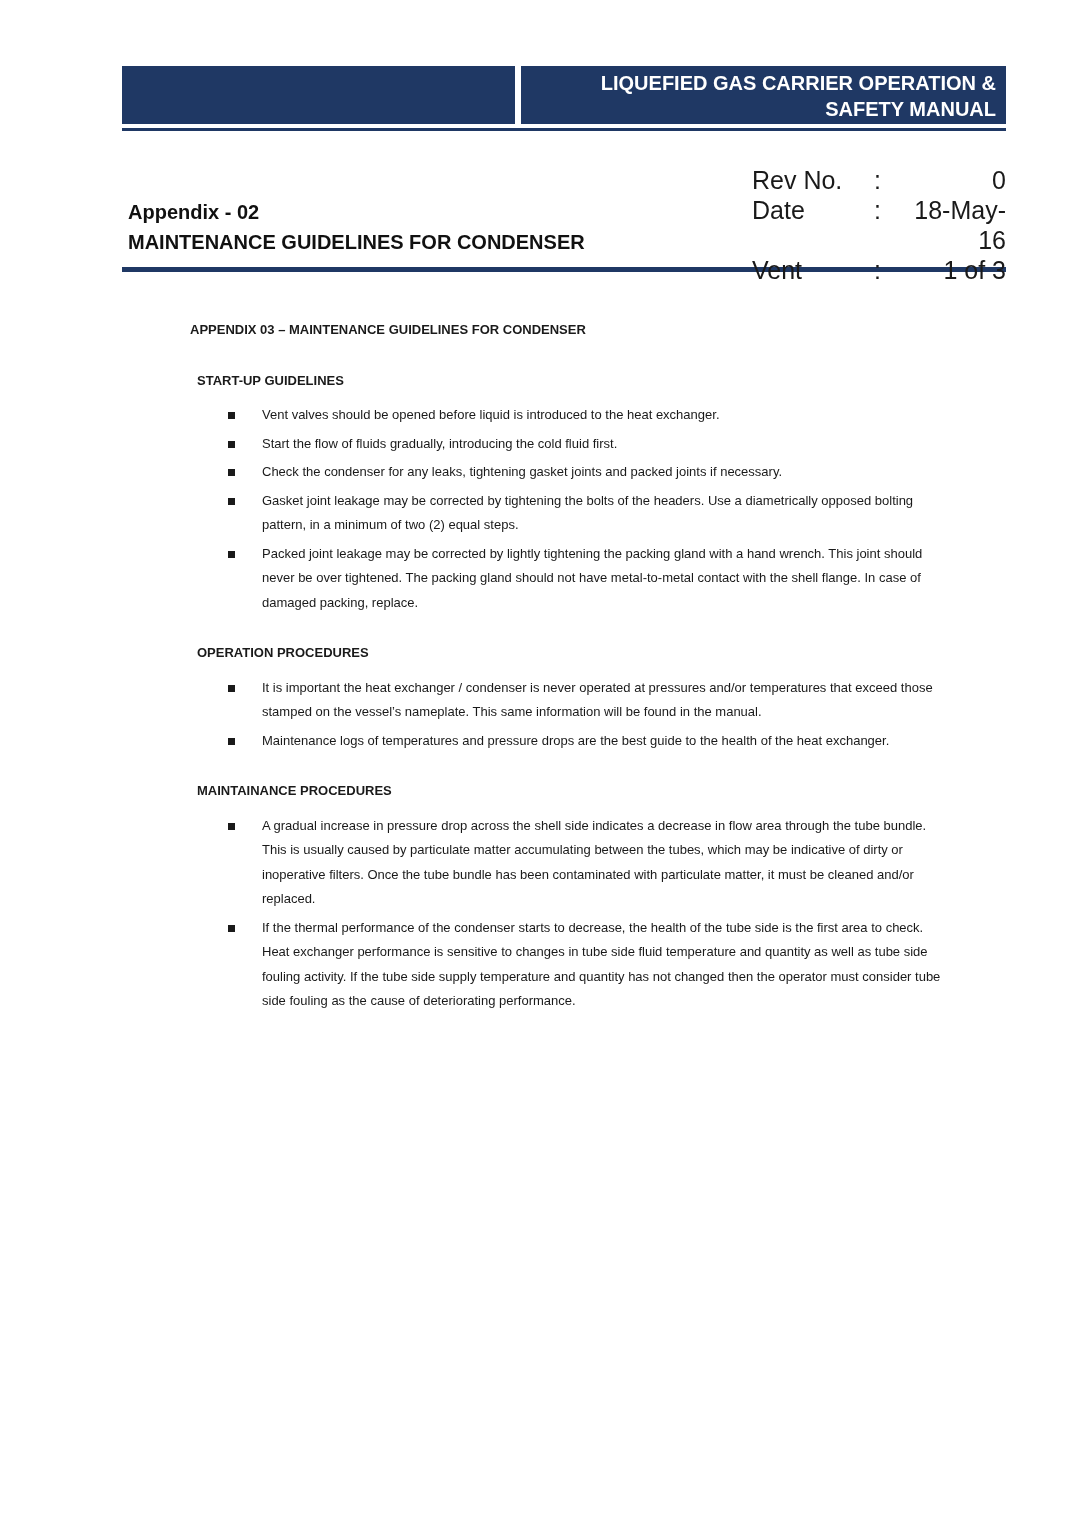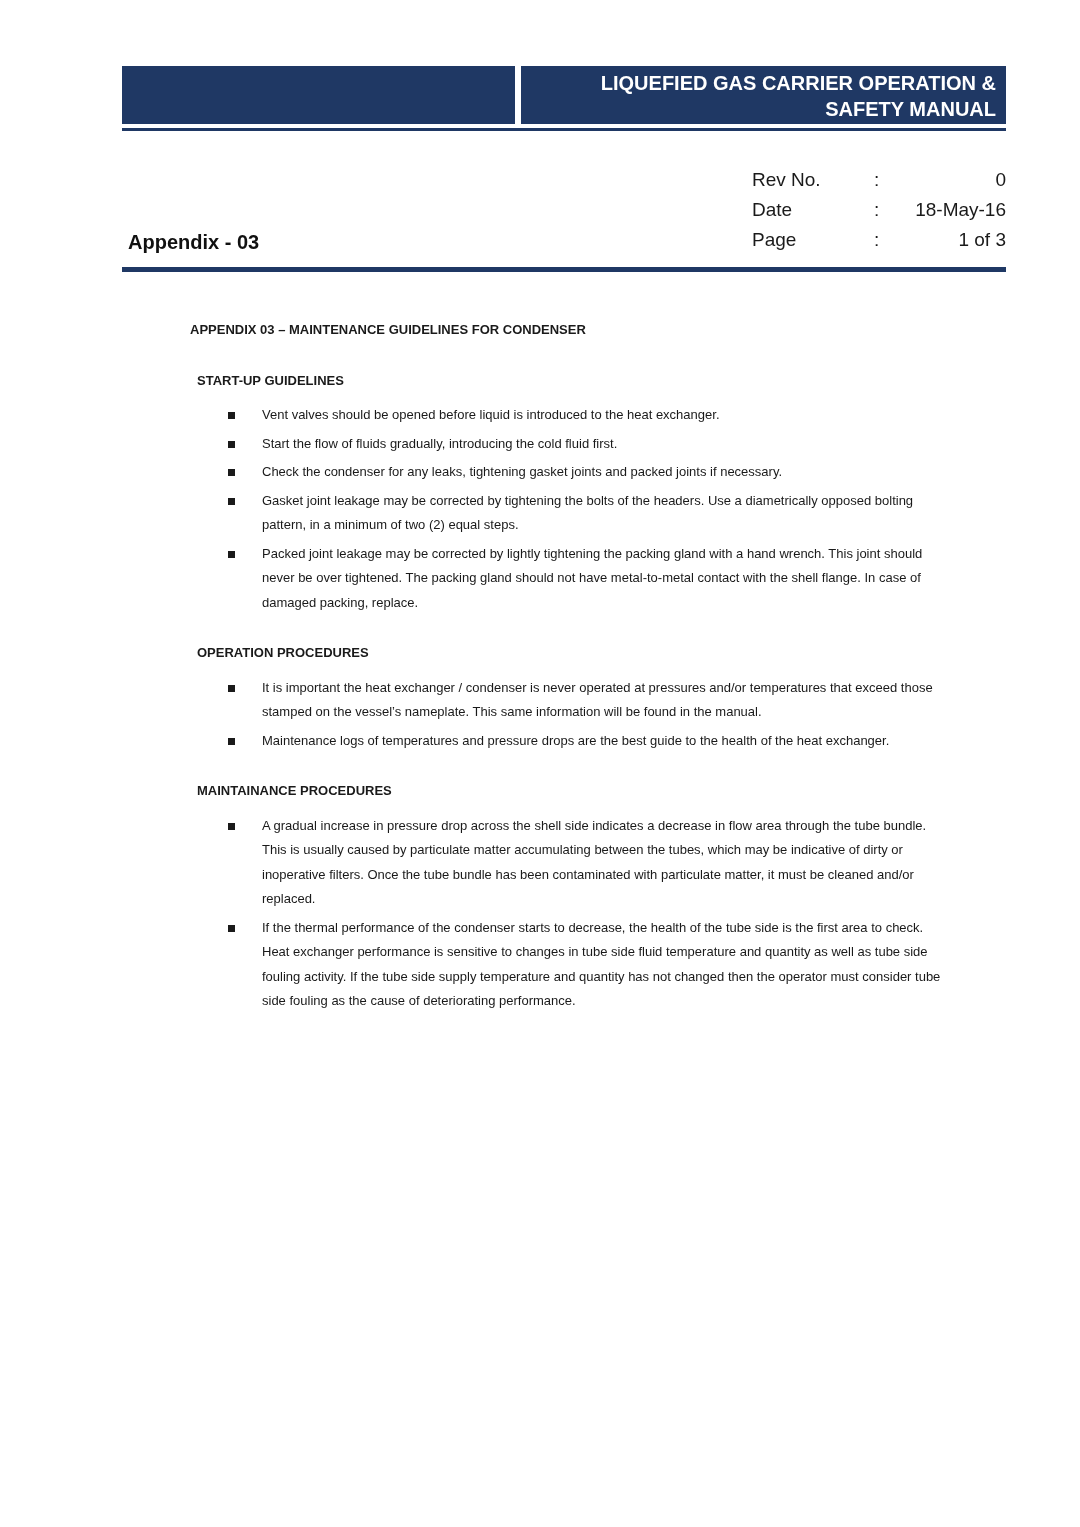--- a/index.html
+++ b/index.html
@@ -56,21 +56,21 @@
     font-weight: bold;
     font-size: 20px;
     line-height: 30px;
     color: #111111;
   }
   .info-table {
     position: absolute;
     right: 0;
     top: 0;
     width: 254px;
-    font-size: 19px;
+    font-size: 25px;
   }
   .info-row { display: flex; line-height: 30px; }
   .info-lbl { width: 122px; }
   .info-sep { width: 26px; }
   .info-val { flex: 1; text-align: right; }
 
   .thick-rule {
     margin: 10px 74px 0 122px;
     height: 5px;
     background: #1f3864;
@@ -170,35 +170,36 @@
     <div class="banner-gap"></div>
     <div class="banner-right">
       <div>LIQUEFIED GAS CARRIER OPERATION &amp;</div>
       <div>SAFETY MANUAL</div>
     </div>
   </div>
   <div class="banner-underline"></div>
 
   <div class="docinfo">
     <div class="doc-titles">
-      <div class="doc-appendix">Appendix - 03</div>
+      <div class="doc-appendix">Appendix - 02</div>
+      <div class="doc-title">MAINTENANCE GUIDELINES FOR CONDENSER</div>
     </div>
     <div class="info-table">
       <div class="info-row">
         <span class="info-lbl">Rev No.</span>
         <span class="info-sep">:</span>
         <span class="info-val">0</span>
       </div>
       <div class="info-row">
         <span class="info-lbl">Date</span>
         <span class="info-sep">:</span>
         <span class="info-val">18-May-16</span>
       </div>
       <div class="info-row">
-        <span class="info-lbl">Page</span>
+        <span class="info-lbl">Vent</span>
         <span class="info-sep">:</span>
         <span class="info-val">1 of 3</span>
       </div>
     </div>
   </div>
   <div class="thick-rule"></div>
 
   <div class="content">
     <div class="main-heading">APPENDIX 03 – MAINTENANCE GUIDELINES FOR CONDENSER</div>
 

